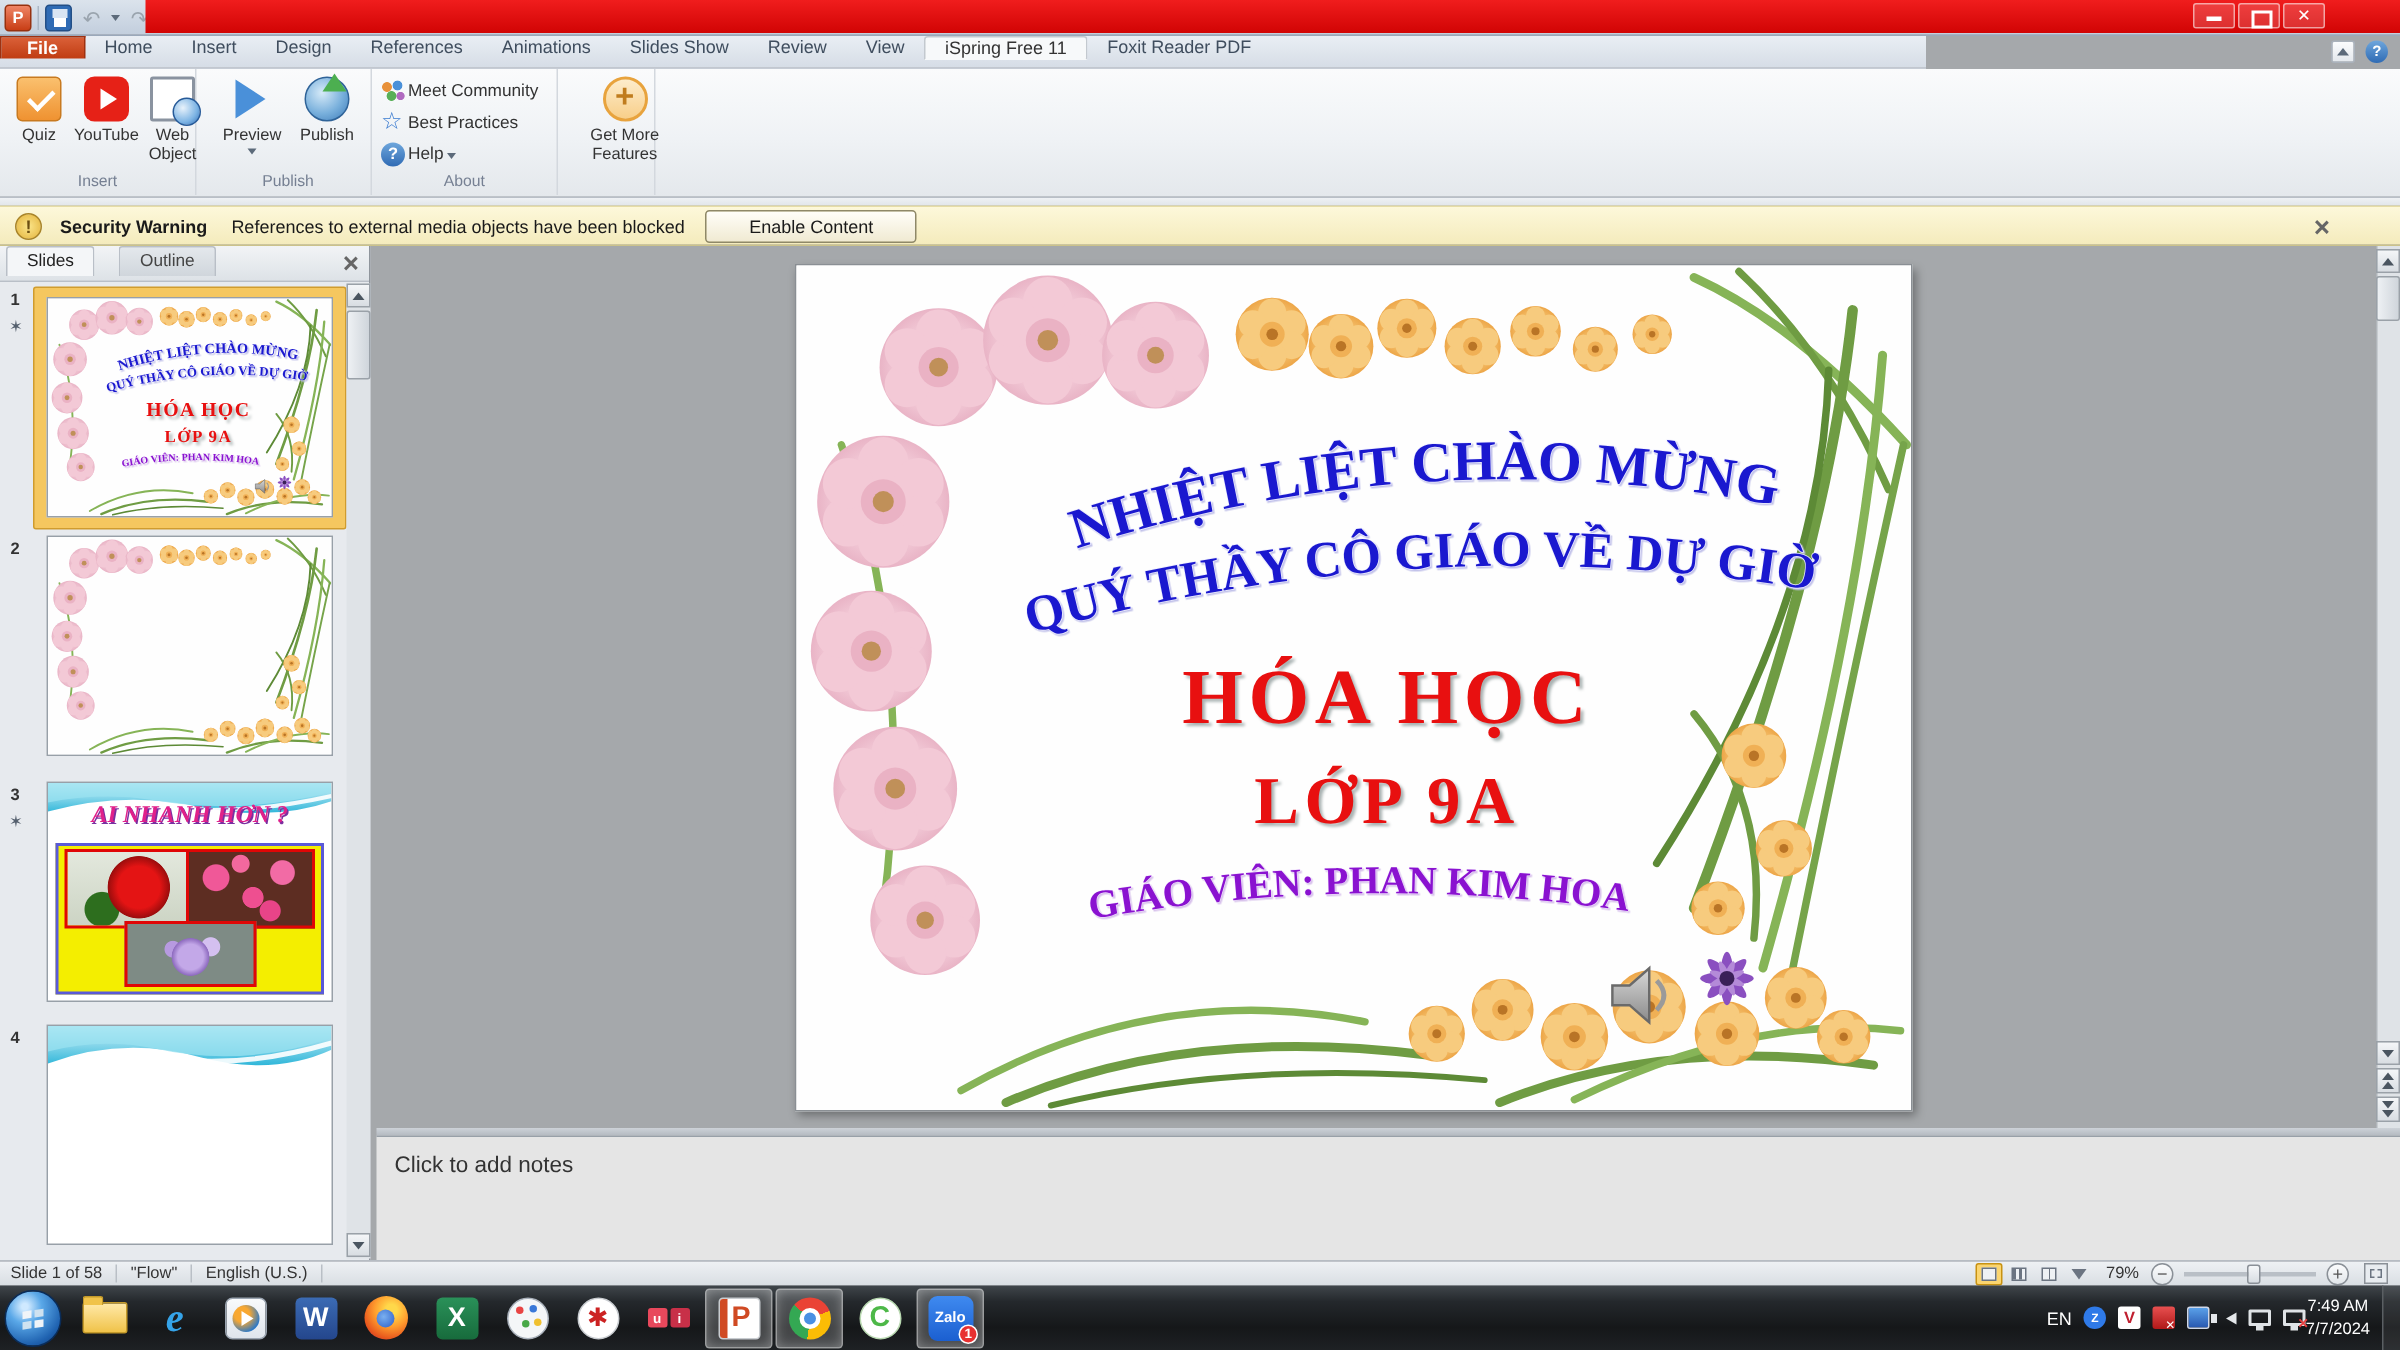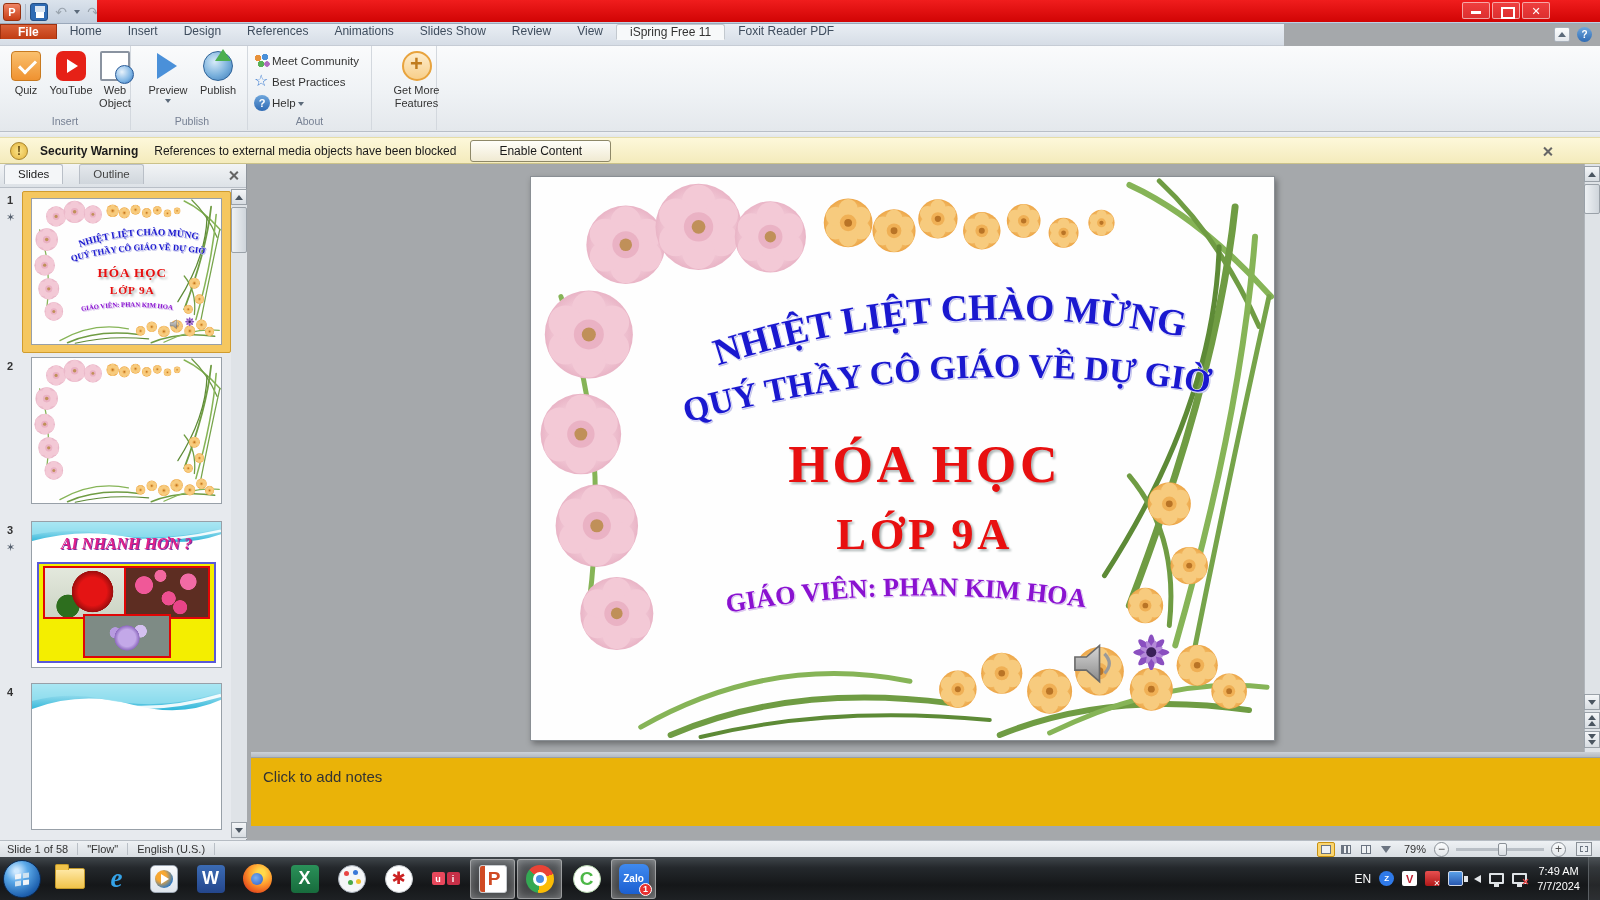--- a/index.html
+++ b/index.html
@@ -139,21 +139,21 @@
   .ph-purple{left:50%;transform:translateX(-50%);bottom:3px;width:88px;height:44px;background:
      radial-gradient(circle at 50% 55%,#c3a8e8 0 18%,#8f6cc0 26%,transparent 27%),
      radial-gradient(circle at 66% 38%,#d4c0f0 0 10%,transparent 11%),
      radial-gradient(circle at 36% 42%,#b79ae0 0 9%,transparent 10%),
      #7e8b85}
   
   .t4-wave{position:absolute;left:0;top:0;width:100%;height:34px}
 
   
   .notes-splitter{left:251px;top:752px;width:1349px;height:5px;background:linear-gradient(#cdd2d8,#b4bac1)}
-  .notes{left:251px;top:757px;width:1349px;height:69px;background:#eab308;border-top:1px solid #98a0a8;font-size:15px;color:#333;padding:10px 0 0 12px}
+  .notes{left:251px;top:757px;width:1349px;height:83px;background:#e5e5e5;border-top:1px solid #98a0a8;font-size:15px;color:#333;padding:10px 0 0 12px}
 
   
   .statusbar{left:0;top:840px;width:1600px;height:17px;background:linear-gradient(#eef1f4,#d9dee3);border-top:1px solid #b6bcc3;display:flex;align-items:center;font-size:11px;color:#333;padding-left:7px}
   .ssep{width:1px;height:12px;background:#b9bfc6;margin:0 9px}
   .sright{margin-left:auto;display:flex;align-items:center;padding-right:8px}
   .vbtn{width:18px;height:15px;display:flex;align-items:center;justify-content:center;margin:0 1px;border:1px solid transparent;border-radius:2px}
   .vbtn.sel{background:#fbd56f;border-color:#c89212}
   .vi{width:10px;height:9px;border:1px solid #6b7481;background:#eef1f4}
   .vi.sorter{background:repeating-linear-gradient(90deg,#6b7481 0 2px,#eef1f4 2px 4px)}
   .vi.read{background:linear-gradient(90deg,#eef1f4 0 4px,#6b7481 4px 5px,#eef1f4 5px)}
@@ -197,21 +197,21 @@
   .a-ppt{width:28px;height:28px;border-radius:3px;background:#fff;border:1px solid #c8ccd0;color:#d04a23;font-weight:bold;font-size:19px;display:flex;align-items:center;justify-content:center;position:relative}
   .a-ppt::before{content:"";position:absolute;left:0;top:0;bottom:0;width:5px;background:#d04a23;border-radius:2px 0 0 2px}
   .a-ppt span{margin-left:3px}
   .a-chrome{width:28px;height:28px;border-radius:50%;background:conic-gradient(from -50deg,#ea4335 0 33%,#fbbc05 0 66%,#34a853 0);position:relative}
   .a-chrome i{position:absolute;left:7px;top:7px;width:14px;height:14px;border-radius:50%;background:#4a90e2;border:3px solid #fff}
   .a-coccoc{width:28px;height:28px;border-radius:50%;background:#fff;border:1px solid #b8d8b0;color:#4db848;font-weight:bold;font-size:19px;display:flex;align-items:center;justify-content:center}
   .a-coccoc::before{content:"C"}
   .a-zalo{width:30px;height:30px;border-radius:6px;background:linear-gradient(#3f8af0,#1b5fd0);color:#fff;font-weight:bold;font-size:10px;display:flex;align-items:center;justify-content:center}
   .zbadge{position:absolute;right:3px;bottom:2px;min-width:13px;height:13px;border-radius:7px;background:#e83030;color:#fff;font-size:9px;font-weight:bold;display:flex;align-items:center;justify-content:center;border:1px solid #fff}
   .tspacer{flex:1}
-  .tray{display:flex;align-items:center;gap:8px;margin-right:10px}
+  .tray{display:flex;align-items:center;gap:8px;}
   .lang{color:#fff;font-size:12px}
   .tri{width:15px;height:15px;border-radius:2px;position:relative;flex:0 0 auto}
   .tr-zalo{border-radius:50%;background:#2f7ae8;color:#fff;font-size:8px;font-weight:bold;display:flex;align-items:center;justify-content:center}
   .tr-zalo::before{content:"Z"}
   .tr-v{background:#fff;color:#c02030;font-weight:bold;font-size:11px;display:flex;align-items:center;justify-content:center}
   .tr-v::before{content:"V"}
   .tr-flag{background:linear-gradient(#e85050,#b01818)}
   .tr-flag::after{content:"✕";position:absolute;right:0;bottom:-2px;color:#fff;font-size:8px}
   .tr-key{background:linear-gradient(#5aa0e8,#2858b0);border:1px solid #d0d8e8}
   .spk{width:0;height:0;border-top:4px solid transparent;border-bottom:4px solid transparent;border-right:7px solid #e4e7ea;position:relative;margin-left:3px}

